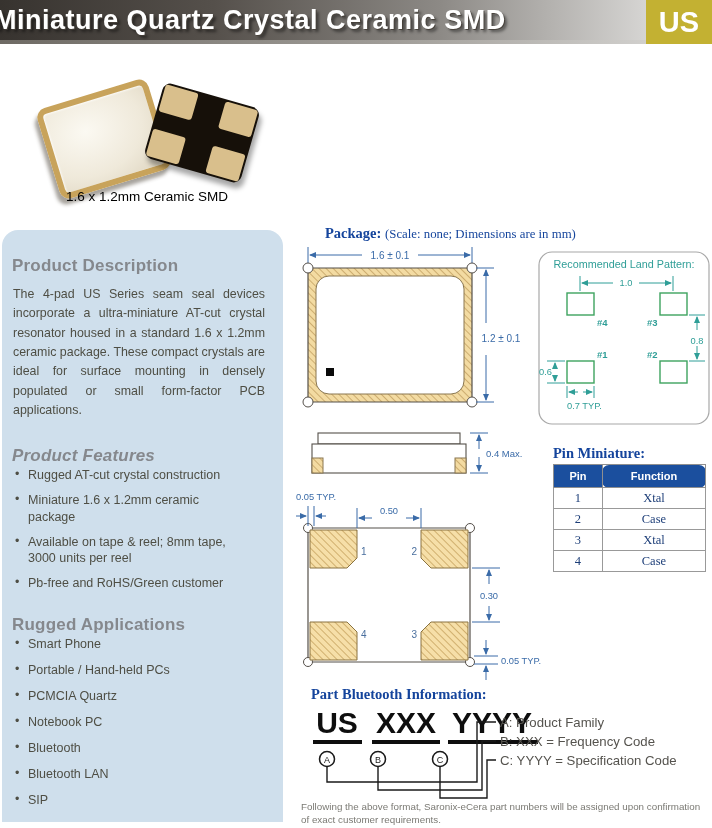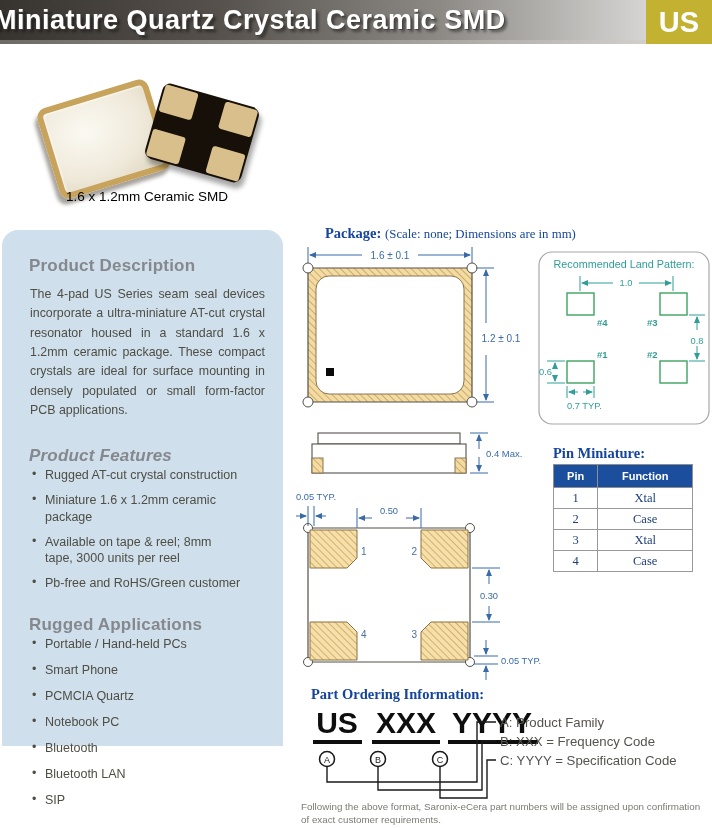--- a/index.html
+++ b/index.html
@@ -23,43 +23,43 @@
           background:radial-gradient(ellipse at 35% 35%,#fbf9f2 0%,#efe9da 60%,#ded5c0 100%);
           box-shadow:-4px 5px 4px rgba(60,50,38,.45), inset 1px 1px 2px rgba(255,255,255,.8);}
   .crystal-bottom{position:absolute;left:152px;top:94px;width:100px;height:78px;transform:rotate(16deg);
           background:#161009;border-radius:8px;box-shadow:4px 5px 5px rgba(0,0,0,.35);}
   .pad{position:absolute;width:34px;height:28px;background:#d9bf8c;border-radius:3px;}
   .pad.tl{left:2px;top:2px;} .pad.tr{right:2px;top:2px;}
   .pad.bl{left:2px;bottom:2px;} .pad.br{right:2px;bottom:2px;}
   .photo-caption{position:absolute;left:66px;top:189px;font-size:13.5px;color:#000000;}
 
   
-  .panel{position:absolute;left:2px;top:230px;width:281px;height:516px;background:#cfdfec;
-         border-radius:16px 16px 0 0;box-sizing:border-box;padding:26px 16px 0 27px;}
+  .panel{position:absolute;left:2px;top:230px;width:281px;height:592px;background:#cfdfec;
+         border-radius:16px 16px 0 0;box-sizing:border-box;padding:26px 16px 0 10px;}
   .panel h2{margin:0;font-size:17px;font-weight:bold;color:#85888d;letter-spacing:.2px;}
   .panel h2.gap1{margin-top:26px;font-style:italic;} .panel h2.gap2{margin-top:23px;}
   .panel p{margin:9px 2px 12px 1px;font-size:12.4px;line-height:1.56;color:#4e4e44;text-align:justify;}
   .panel ul{list-style:none;margin:1px 0 0;padding:0 26px 0 3px;}
   .panel li{position:relative;padding-left:13px;font-size:12.5px;line-height:1.32;color:#4e4e44;margin-bottom:8.5px;}
   .panel li::before{content:"•";position:absolute;left:0;top:-1px;color:#4e4e44;}
   .panel ul.apps li{margin-bottom:9.6px;}
 
   
   .sec-heading{position:absolute;font-family:"Liberation Serif",serif;color:#14449c;font-size:14.5px;white-space:nowrap;}
   .sec-heading b{font-weight:bold;}
   .sec-heading .note{font-weight:normal;font-size:12.8px;}
 
   
-  .pin-table{position:absolute;left:553px;top:464px;width:140px;border-collapse:collapse;
+  .pin-table{position:absolute;left:553px;top:464px;width:153px;border-collapse:collapse;
              font-family:"Liberation Serif",serif;}
   .pin-table th{background:#1b4f9e;color:#fff;font-family:"Liberation Sans",sans-serif;
              font-size:11px;font-weight:bold;height:20px;border:1px solid #8f8f8f;}
   .pin-table td{background:#fff;color:#1d3e78;font-size:12.5px;text-align:center;height:18px;
              border:1px solid #999;}
-  .pin-table .c1{width:48px;} .pin-table .c2{width:104px;}
+  .pin-table .c1{width:48px;} .pin-table .c2{width:104px;border-radius:7px;}
 
   
   svg{position:absolute;overflow:visible;}
   svg text{font-family:"Liberation Sans",sans-serif;}
   .svg-top{left:300px;top:243px;} .svg-land{left:537px;top:246px;}
   .svg-side{left:302px;top:427px;} .svg-bot{left:292px;top:488px;}
   .svg-ord{left:300px;top:702px;}
 
   .footnote{position:absolute;left:301px;top:801px;width:404px;font-size:9.8px;line-height:1.3;color:#7b7a74;}
 </style>
@@ -89,22 +89,22 @@
     <h2 class="gap1">Product Features</h2>
     <ul>
       <li>Rugged AT-cut crystal construction</li>
       <li>Miniature 1.6 x 1.2mm ceramic package</li>
       <li>Available on tape &amp; reel; 8mm tape, 3000 units per reel</li>
       <li>Pb-free and RoHS/Green customer</li>
     </ul>
 
     <h2 class="gap2">Rugged Applications</h2>
     <ul class="apps">
+      <li>Smart Phone</li>
       <li>Portable / Hand-held PCs</li>
-      <li>Smart Phone</li>
       <li>PCMCIA Quartz</li>
       <li>Notebook PC</li>
       <li>Bluetooth</li>
       <li>Bluetooth LAN</li>
       <li>SIP</li>
 
     </ul>
   </div>
 
   <div class="sec-heading" style="left:313px;top:225px;margin-left:12px;">
@@ -289,21 +289,21 @@
     </g>
     <g font-size="9.3" fill="#3a6ba8">
       <text x="4" y="12">0.05 TYP.</text>
       <text x="97" y="26" text-anchor="middle">0.50</text>
       <text x="197" y="111" text-anchor="middle">0.30</text>
       <text x="209" y="176">0.05 TYP.</text>
     </g>
   </svg>
 
   <div class="sec-heading" style="left:311px;top:686px;">
-    <b>Part Ordering Information:</b>
+    <b>Part Bluetooth Information:</b>
   </div>
   <svg class="svg-ord" width="412" height="97">
     <g font-family="Liberation Serif,serif" font-size="30" font-weight="bold" fill="#0e0e0e" text-anchor="middle">
       <text x="37" y="31">US</text>
       <text x="106" y="31">XXX</text>
       <text x="192" y="31">YYYY</text>
     </g>
     <rect x="13" y="38" width="49" height="4" fill="#0e0e0e"></rect>
     <rect x="72" y="38" width="68" height="4" fill="#0e0e0e"></rect>
     <rect x="148" y="38" width="90" height="4" fill="#0e0e0e"></rect>

